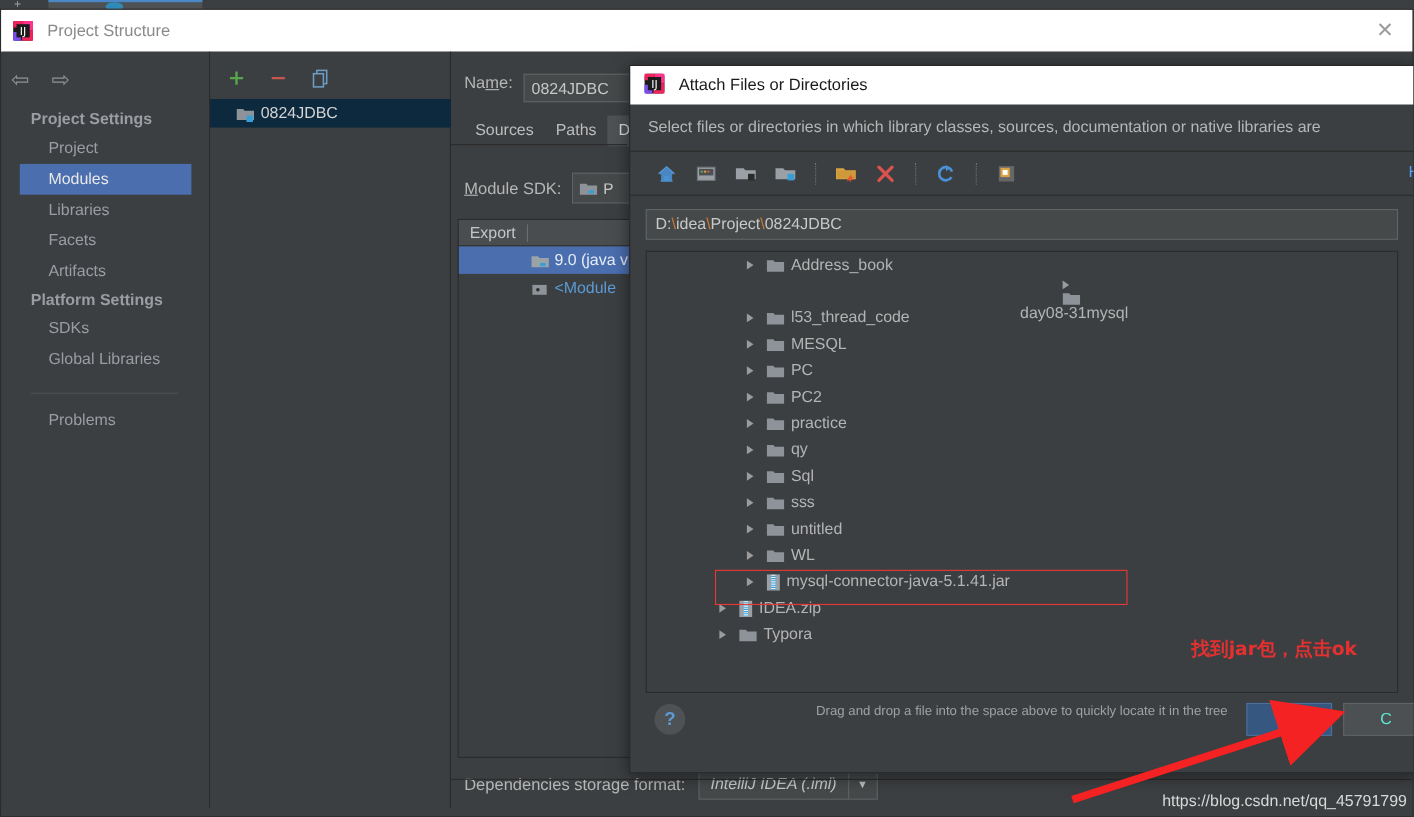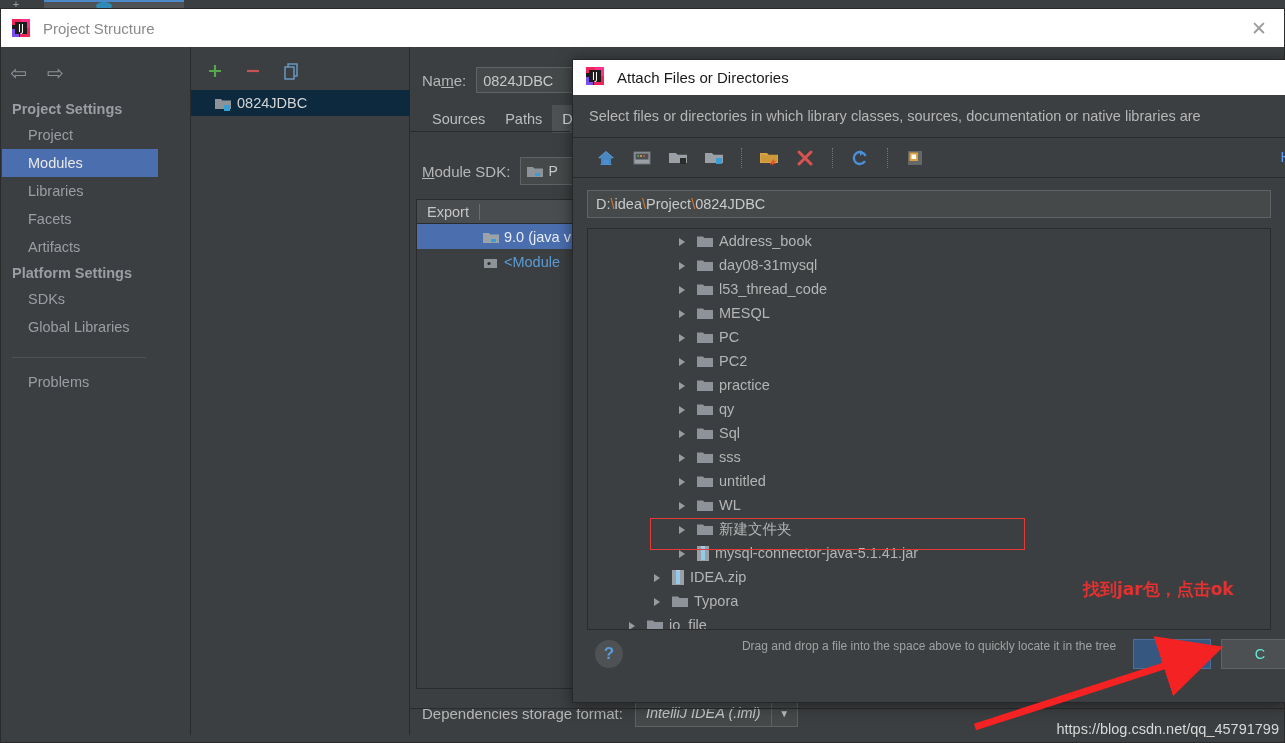--- a/index.html
+++ b/index.html
@@ -56,21 +56,21 @@
   }
   #nav-arrows{ position:absolute; left:8px; top:16px; display:flex; gap:20px; }
   .nav-arrow{ color:#8d9196; font-size:20px; line-height:20px; cursor:pointer; }
   .nav-group{
     color:#9a9ea3; font-weight:bold; font-size:14.5px; padding:4px 0 4px 10px;
   }
   .nav-item{
     color:#9a9ea3; font-size:14.5px; padding:6px 0 6px 26px; cursor:pointer;
   }
   .nav-item.selected{ background:#4b6eaf; color:#e8e8e8; }
-  #nav-list{ position:absolute; left:0; top:50px; width:156px; }
+  #nav-list{ position:absolute; left:16px; top:50px; width:156px; }
   .nav-sep{ height:1px; background:#4e5254; margin:16px 12px 10px 10px; }
 
   
   #mod-panel{
     position:absolute; left:190px; top:38px; width:219px; height:688px;
     background:#3c3f41; border-right:1px solid #2b2b2b;
   }
   #mod-toolbar{ position:absolute; left:0; top:8px; height:32px; width:219px;
     display:flex; align-items:center; padding-left:14px; gap:18px; }
   .mod-tb-btn{ width:20px; height:20px; cursor:pointer; position:relative; }
@@ -79,21 +79,21 @@
     height:26px; background:#0d293e; display:flex; align-items:center;
     padding-left:24px; gap:7px; cursor:pointer;
   }
   #mod-row-label{ color:#d4d4d4; font-size:14.5px; }
 
   
   #detail{
     position:absolute; left:409px; top:38px; width:874px; height:688px;
     background:#3c3f41;
   }
-  #name-row{ position:absolute; left:12px; top:20px; display:flex; align-items:center; gap:10px;}
+  #name-row{ position:absolute; left:12px; top:20px; display:flex; align-items:flex-start; gap:10px;}
   #name-label{ color:#b6b6b6; font-size:15px; }
   #name-label u{ text-decoration:underline; }
   #name-input{
     width:120px; height:26px; background:#45494a; border:1px solid #5e6364;
     color:#c8c8c8; font-size:14.5px; padding:2px 6px; line-height:22px;
   }
   #tabs-row{ position:absolute; left:12px; top:58px; display:flex; }
   .det-tab{
     padding:6px 10px; font-size:14.5px; color:#bdbdbd; cursor:pointer;
   }
@@ -429,21 +429,21 @@
 
     <div class="tree-row" style="padding-left: 88px;">
           <span class="tri"><svg width="12" height="12" viewBox="0 0 12 12">
               <path d="M3 2 L9 6 L3 10 Z" fill="#9b9b9b"></path>
             </svg></span>
           <span class="folder-ico"><svg width="16" height="13" viewBox="0 0 16 13">
               <path d="M0 1.5 h6 l1.4 1.6 H16 V12 H0 Z" fill="#8d9399"></path>
             </svg></span>
           <span class="tree-label">Address_book</span>
         </div>
-        <div class="tree-row" style="padding-left: 88px;">
+        <div class="tree-row" style="padding-left: 88px; flex-direction: column;">
           <span class="tri"><svg width="12" height="12" viewBox="0 0 12 12">
               <path d="M3 2 L9 6 L3 10 Z" fill="#9b9b9b"></path>
             </svg></span>
           <span class="folder-ico"><svg width="16" height="13" viewBox="0 0 16 13">
               <path d="M0 1.5 h6 l1.4 1.6 H16 V12 H0 Z" fill="#8d9399"></path>
             </svg></span>
           <span class="tree-label">day08-31mysql</span>
         </div>
         <div class="tree-row" style="padding-left: 88px;">
           <span class="tri"><svg width="12" height="12" viewBox="0 0 12 12">
@@ -527,29 +527,20 @@
           <span class="tree-label">untitled</span>
         </div>
         <div class="tree-row" style="padding-left: 88px;">
           <span class="tri"><svg width="12" height="12" viewBox="0 0 12 12">
               <path d="M3 2 L9 6 L3 10 Z" fill="#9b9b9b"></path>
             </svg></span>
           <span class="folder-ico"><svg width="16" height="13" viewBox="0 0 16 13">
               <path d="M0 1.5 h6 l1.4 1.6 H16 V12 H0 Z" fill="#8d9399"></path>
             </svg></span>
           <span class="tree-label">WL</span>
-        </div>
-        <div class="tree-row" style="padding-left: 88px;">
-          <span class="tri"><svg width="12" height="12" viewBox="0 0 12 12">
-              <path d="M3 2 L9 6 L3 10 Z" fill="#9b9b9b"></path>
-            </svg></span>
-          <span class="folder-ico"><svg width="16" height="13" viewBox="0 0 16 13">
-              <path d="M0 1.5 h6 l1.4 1.6 H16 V12 H0 Z" fill="#8d9399"></path>
-            </svg></span>
-          <span class="tree-label">新建文件夹</span>
         </div>
         <div class="tree-row" style="padding-left: 88px;">
           <span class="tri"><svg width="12" height="12" viewBox="0 0 12 12">
               <path d="M3 2 L9 6 L3 10 Z" fill="#9b9b9b"></path>
             </svg></span>
           <span class="jar-ico"><svg width="12" height="15" viewBox="0 0 12 15">
               <rect x="0" y="0" width="12" height="15" fill="#9aa0a5"></rect>
               <rect x="4" y="1" width="4" height="13" fill="#3aa0d9"></rect>
               <g stroke="#e8f4fb" stroke-width="1">
                 <path d="M4 1 h4"></path>
@@ -584,29 +575,20 @@
         </div>
         <div class="tree-row" style="padding-left: 63px;">
           <span class="tri"><svg width="12" height="12" viewBox="0 0 12 12">
               <path d="M3 2 L9 6 L3 10 Z" fill="#9b9b9b"></path>
             </svg></span>
           <span class="folder-ico"><svg width="16" height="13" viewBox="0 0 16 13">
               <path d="M0 1.5 h6 l1.4 1.6 H16 V12 H0 Z" fill="#8d9399"></path>
             </svg></span>
           <span class="tree-label">Typora</span>
         </div>
-        <div class="tree-row" style="padding-left: 38px;">
-          <span class="tri"><svg width="12" height="12" viewBox="0 0 12 12">
-              <path d="M3 2 L9 6 L3 10 Z" fill="#9b9b9b"></path>
-            </svg></span>
-          <span class="folder-ico"><svg width="16" height="13" viewBox="0 0 16 13">
-              <path d="M0 1.5 h6 l1.4 1.6 H16 V12 H0 Z" fill="#8d9399"></path>
-            </svg></span>
-          <span class="tree-label">io_file</span>
-        </div>
       </div>
 
     <div id="drag-hint">Drag and drop a file into the space above to quickly locate it in the tree</div>
 
     <div id="dlg-footer">
       <div id="help-btn">?</div>
       <div class="dlg-btn" id="ok-btn">OK</div>
       <div class="dlg-btn" id="cancel-btn">C</div>
     </div>
 

